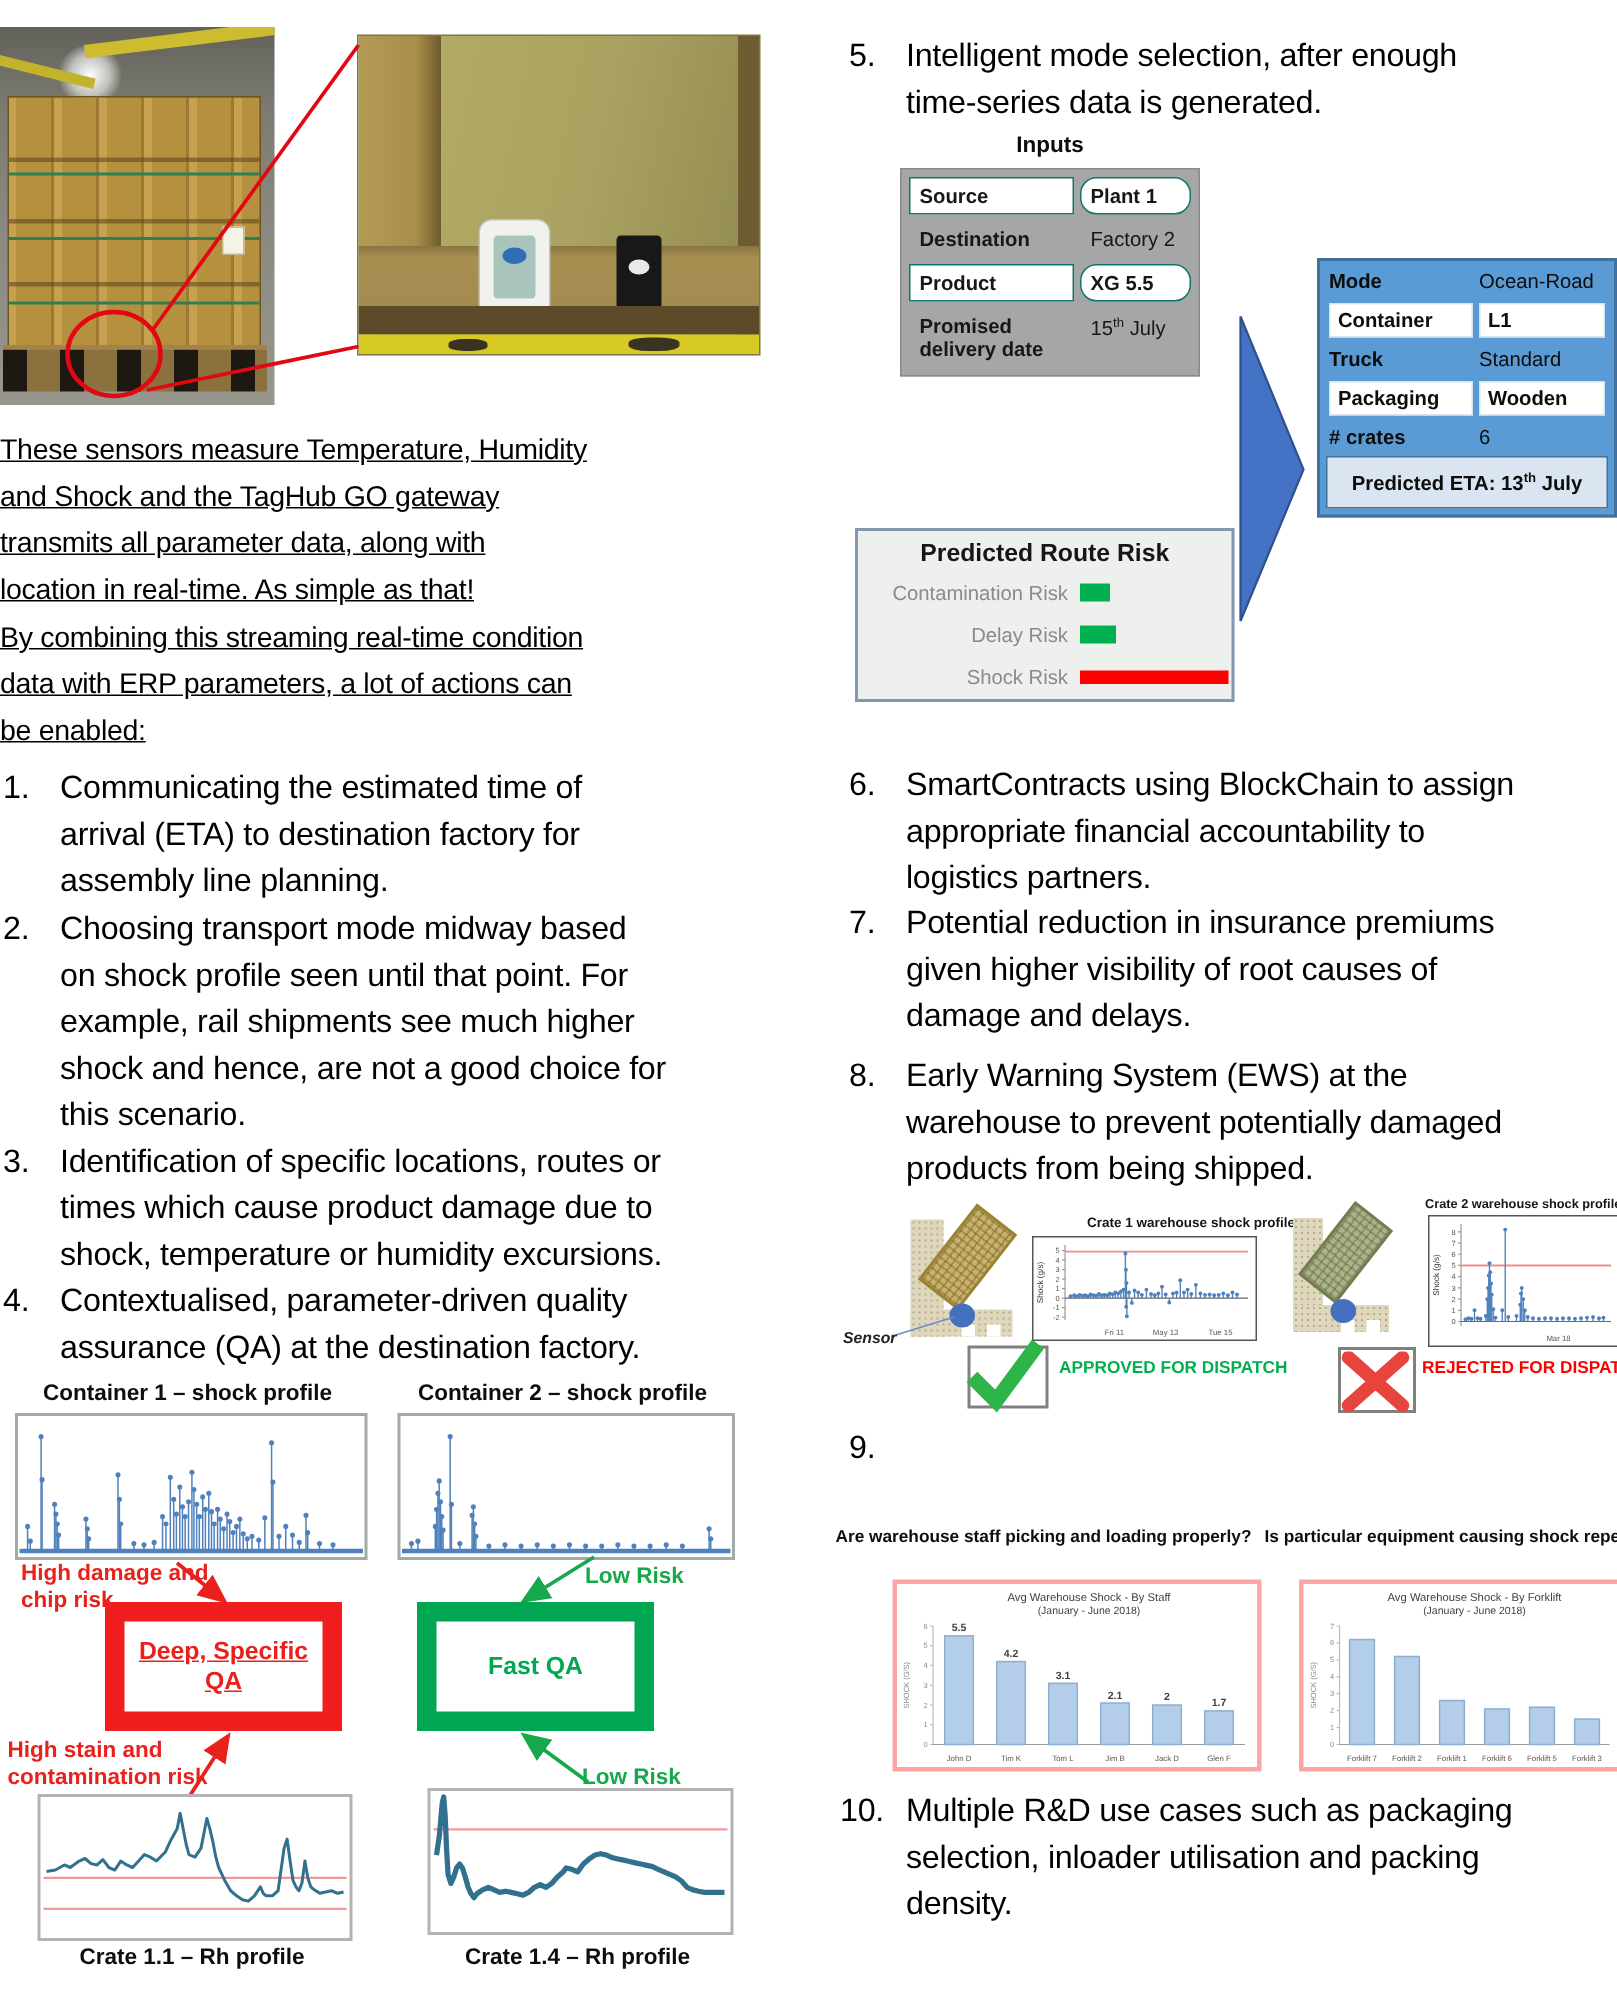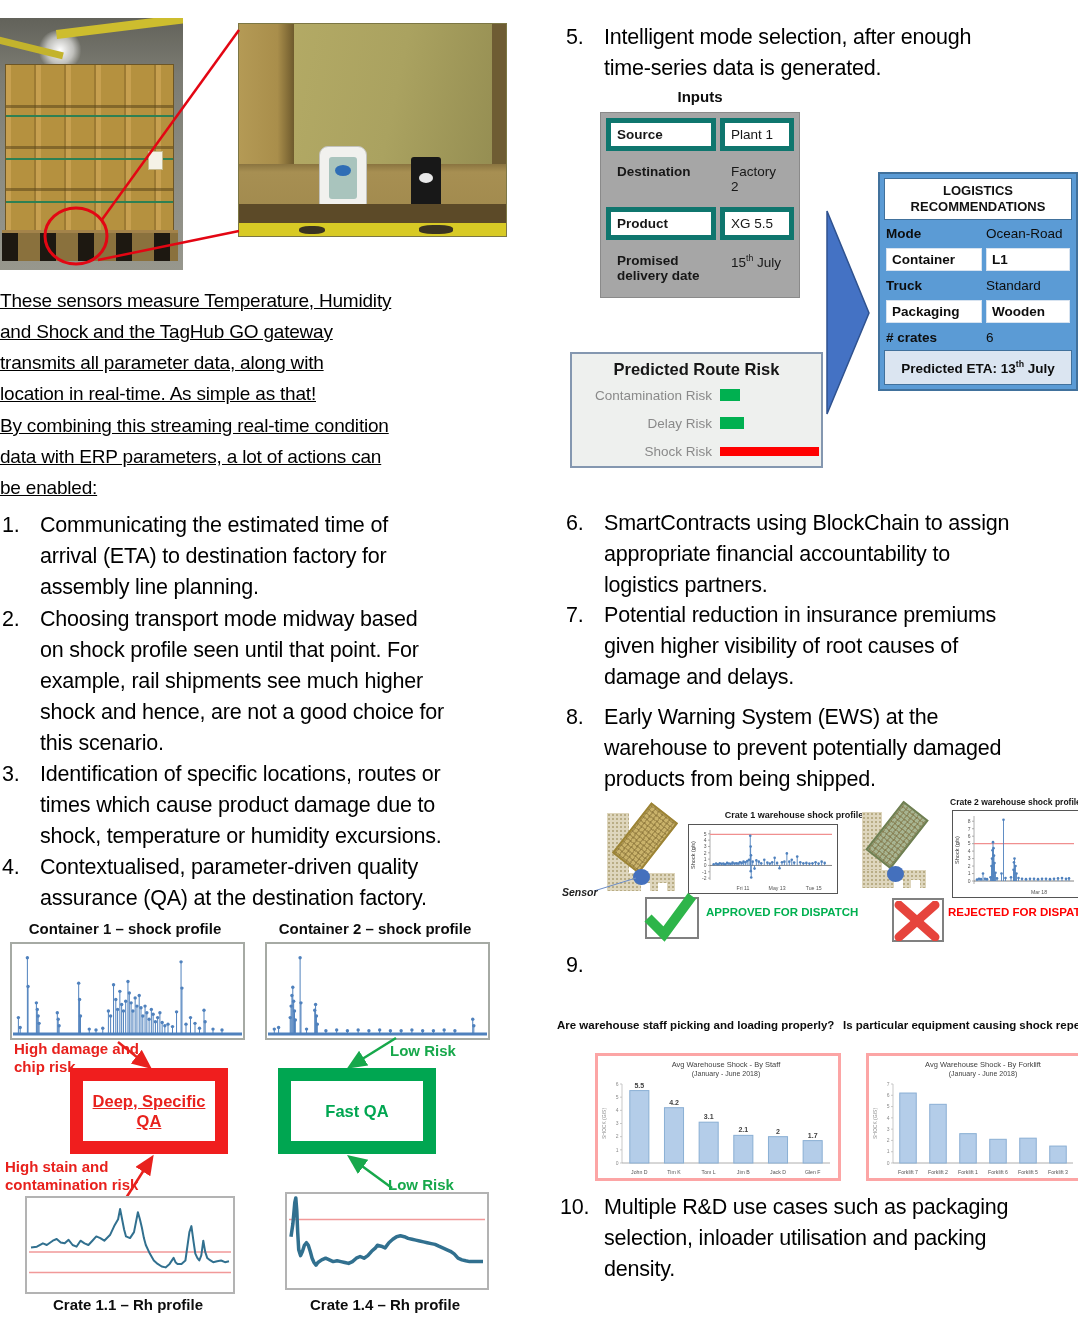--- a/index.html
+++ b/index.html
@@ -52,25 +52,25 @@
   .redlbl{position:absolute;font-weight:700;font-size:15px;line-height:18px;color:#e8211d;white-space:pre-line;}
   .greenlbl{position:absolute;font-weight:700;font-size:15px;color:#17a84b;white-space:nowrap;}
   .qabox{position:absolute;width:158px;height:86px;background:#fff;display:flex;align-items:center;justify-content:center;
          text-align:center;font-weight:700;font-size:16.5px;line-height:20px;white-space:pre-line;box-sizing:border-box;}
   .qabox.red{border:13px solid #f01e1e;color:#e8211d;}
   .qabox.green{border:13px solid #00a651;color:#00a651;}
   
   .inputs{position:absolute;left:600px;top:112px;width:200px;background:#a6a6a6;border:1px solid #8a8a8a;padding:5px;box-sizing:border-box;}
   .in-row{display:flex;gap:4px;margin-bottom:4px;font-size:13.5px;color:#171717;}
   .in-row:last-child{margin-bottom:0;}
-  .in-cell{background:#fff;border:5px solid #0f766e;padding:4px 6px;box-sizing:border-box;}
+  .in-cell{background:#fff;border:1px solid #0f766e;padding:4px 6px;box-sizing:border-box;}
   .in-l{flex:1;font-weight:700;white-space:pre-line;}
   .in-v{width:74px;flex:none;}
   .in-plain .in-cell{background:transparent;border-color:transparent;}
-  .bold{font-weight:400;}
+  .bold{font-weight:700;border-radius:11px;}
   
   .log{position:absolute;left:878px;top:172px;width:200px;background:#5b9bd5;border:2px solid #41719c;padding:4px;box-sizing:border-box;}
   .log-head{background:#fff;border:1px solid #41719c;text-align:center;font-weight:700;font-size:13px;line-height:16px;
             color:#111;padding:4px 2px;white-space:pre-line;margin-bottom:4px;}
   .log-row{display:flex;gap:4px;align-items:center;padding:2px 2px;margin-bottom:3px;font-size:13.5px;color:#0d0d0d;}
   .ll{width:96px;flex:none;font-weight:700;}
   .lv{flex:1;}
   .log-row.cells .ll,.log-row.cells .lv{background:#fff;border:1px solid #d7e3f0;padding:3px 5px;box-sizing:border-box;font-weight:700;}
   .log-eta{background:#dbe5f1;border:1px solid #41719c;text-align:center;font-weight:700;font-size:13.5px;padding:8px 2px;margin-top:2px;color:#0d0d0d;}
   
@@ -428,22 +428,20 @@
 delivery date</span>
       <span class="in-cell in-v"><span>15</span><sup>th</sup><span> July</span></span>
     </div>
   </div>
 
   <svg class="bluearrow" viewBox="0 0 44 205">
     <polygon points="1,1 43,103 1,204" fill="#4472c4" stroke="#2f528f" stroke-width="1.5"></polygon>
   </svg>
 
   <div class="log">
-    <div class="log-head">LOGISTICS
-RECOMMENDATIONS</div>
     <div class="log-row">
       <span class="ll">Mode</span>
       <span class="lv">Ocean-Road</span>
     </div>
     <div class="log-row cells">
       <span class="ll">Container</span>
       <span class="lv">L1</span>
     </div>
     <div class="log-row">
       <span class="ll">Truck</span>

